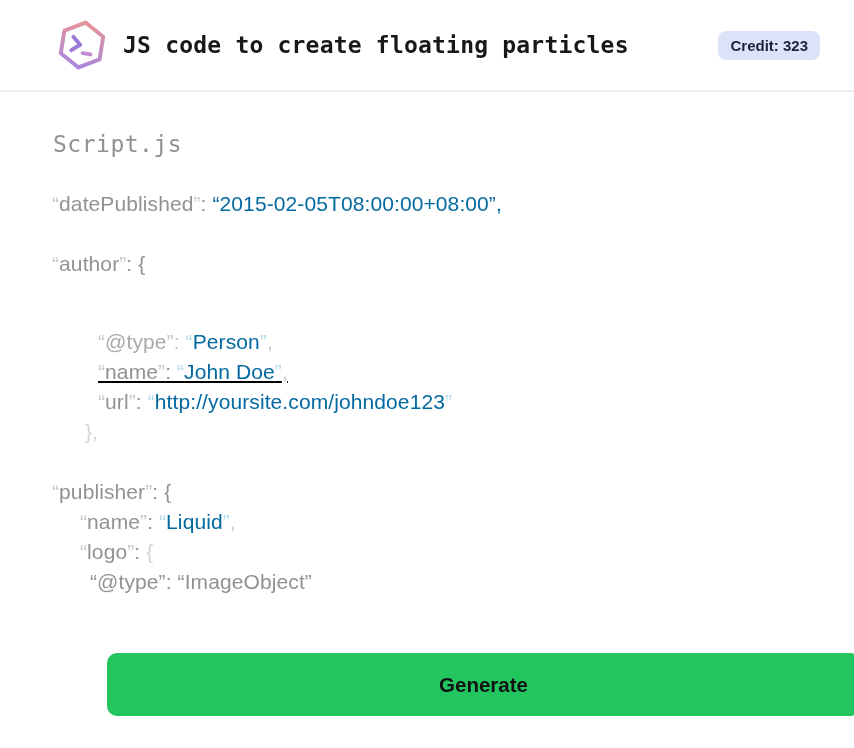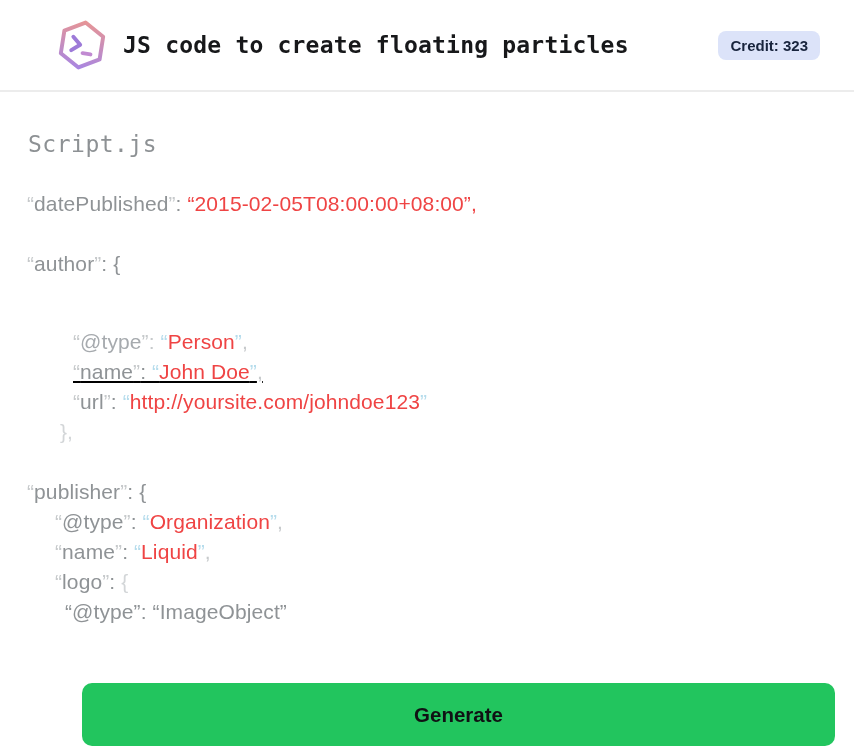--- a/index.html
+++ b/index.html
@@ -41,21 +41,21 @@
   .credit-badge {
     background: #dce3f9;
     color: #18243d;
     font-weight: bold;
     font-size: 15px;
     padding: 6px 12px;
     border-radius: 8px;
     white-space: nowrap;
   }
   .content {
-    padding: 39px 46px 0 27px;
+    padding: 39px 46px 0 52px;
   }
   .file-label {
     font-family: "DejaVu Sans Mono", monospace;
     font-size: 23px;
     color: #8d9194;
     letter-spacing: 0.5px;
     margin: 0 0 32px 1px;
   }
   .code-block {
     font-family: "Liberation Sans", sans-serif;
@@ -64,21 +64,21 @@
   }
   .code-line {
     height: 30px;
     line-height: 30px;
     white-space: pre;
   }
   .t-g   { color: #8f9396; }
   .t-gm  { color: #a6aaae; }
   .t-gl  { color: #c6c9cb; }
   .t-gxl { color: #d3d6d8; }
-  .t-b   { color: #ef4444; }
+  .t-b   { color: #0369a1; }
   .t-bl  { color: #b5dcec; }
   .generate-btn {
     display: block;
     margin: 56px 46px 0 55px;
     width: 753px;
     height: 63px;
     background: #22c55e;
     border: none;
     border-radius: 10px;
     font-family: "Liberation Sans", sans-serif;
@@ -117,19 +117,18 @@
   <div class="code-block">
       <div class="code-line"><span class="t-gl">“</span><span class="t-g">datePublished</span><span class="t-gl">”</span><span class="t-g">: </span><span class="t-b">“2015-02-05T08:00:00+08:00”,</span></div>
       <div class="code-line">&nbsp;</div>
       <div class="code-line"><span class="t-gl">“</span><span class="t-g">author</span><span class="t-gl">”</span><span class="t-g">: {</span></div>
       <div class="code-line" style="padding-left: 46px; margin-top: 48px;"><span class="t-gl">“</span><span class="t-gm">@type</span><span class="t-gl">”</span><span class="t-gl">: </span><span class="t-bl">“</span><span class="t-b">Person</span><span class="t-bl">”</span><span class="t-gl">,</span></div>
       <div class="code-line" style="padding-left: 46px; text-decoration: underline;"><span class="t-gl">“</span><span class="t-g">name</span><span class="t-gl">”</span><span class="t-g">: </span><span class="t-bl">“</span><span class="t-b">John Doe</span><span class="t-bl">”</span><span class="t-gl">,</span></div>
       <div class="code-line" style="padding-left: 46px;"><span class="t-gl">“</span><span class="t-g">url</span><span class="t-gl">”</span><span class="t-g">: </span><span class="t-bl">“</span><span class="t-b">http://yoursite.com/johndoe123</span><span class="t-bl">”</span></div>
       <div class="code-line" style="padding-left: 33px;"><span class="t-gxl">},</span></div>
       <div class="code-line">&nbsp;</div>
       <div class="code-line"><span class="t-gl">“</span><span class="t-g">publisher</span><span class="t-gl">”</span><span class="t-g">: {</span></div>
-      <div class="code-line" style="padding-left: 28px;"><span class="t-gl">“</span><span class="t-g">@type</span><span class="t-gl">”</span><span class="t-g">: </span><span class="t-bl">“</span><span class="t-b">Organization</span><span class="t-bl">”</span><span class="t-gl">,</span></div>
       <div class="code-line" style="padding-left: 28px;"><span class="t-gl">“</span><span class="t-g">name</span><span class="t-gl">”</span><span class="t-g">: </span><span class="t-bl">“</span><span class="t-b">Liquid</span><span class="t-bl">”</span><span class="t-gl">,</span></div>
       <div class="code-line" style="padding-left: 28px;"><span class="t-gl">“</span><span class="t-g">logo</span><span class="t-gl">”</span><span class="t-g">: </span><span class="t-gxl">{</span></div>
       <div class="code-line" style="padding-left: 38px;"><span class="t-g">“@type”: “ImageObject”</span></div>
     </div>
   <button class="generate-btn">Generate</button>
 </div>
 
 </body></html>

